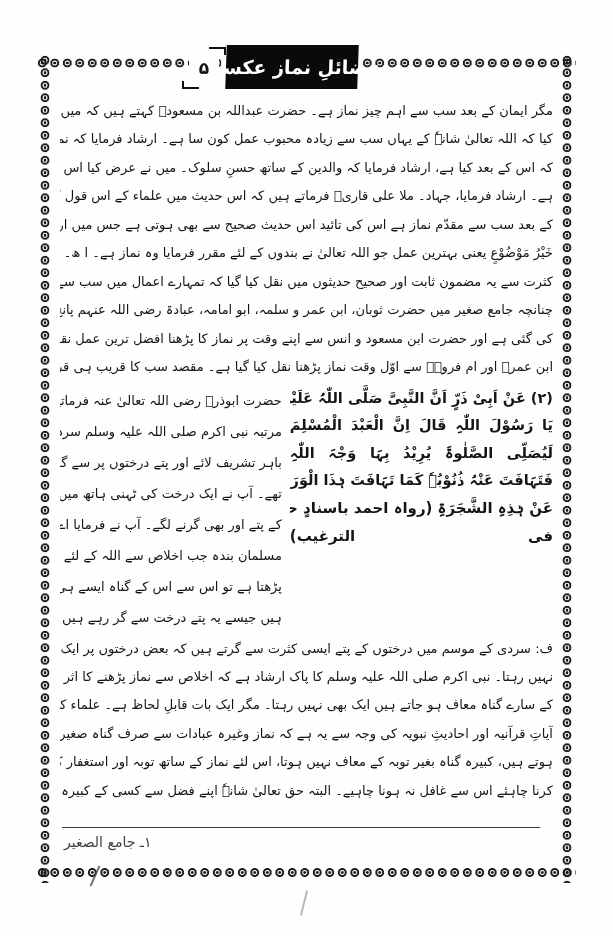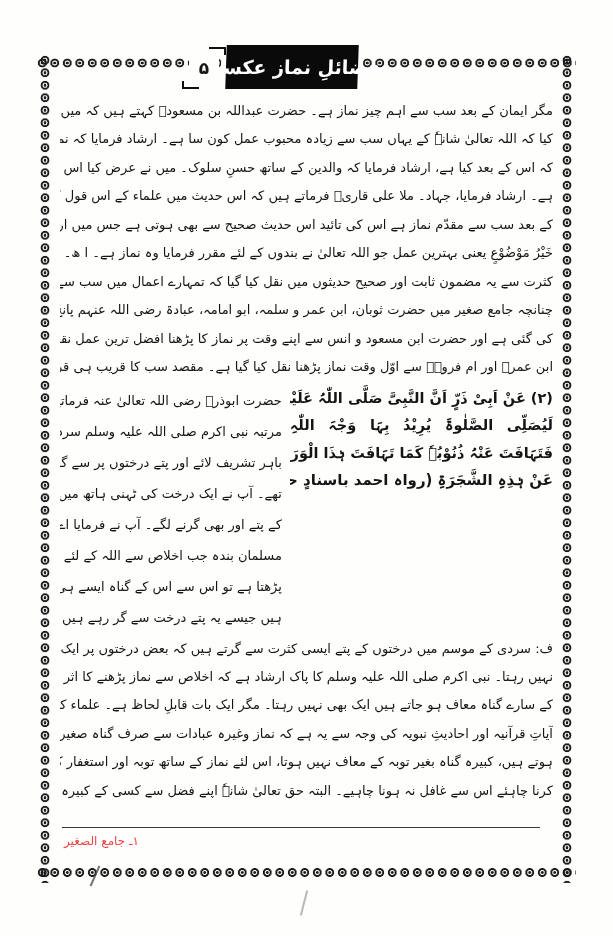--- a/index.html
+++ b/index.html
@@ -65,21 +65,21 @@
   .h-ur{width:45%;}
   .h-ur .jline{font-size:13px; line-height:31px;}
   .note{margin-top:2px;}
 
   .foot-rule{
     position:absolute; left:62px; top:827px; width:478px; height:0;
     border-top:1.6px solid #3a3a3a;
   }
   .footnote{
     position:absolute; left:64px; top:834px; z-index:2;
-    direction:rtl; font-size:12px; color:#ef4444; white-space:nowrap;
+    direction:rtl; font-size:14px; color:#404040; white-space:nowrap;
   }
   
   .pen-mark-1{
     position:absolute; left:94px; top:865px; width:2px; height:22px;
     background:#444; transform:rotate(24deg); opacity:.75; z-index:5;
   }
   .pen-mark-2{
     position:absolute; left:303px; top:890px; width:2px; height:26px;
     background:#8a8a8a; transform:rotate(14deg); opacity:.6;
   }
@@ -112,23 +112,25 @@
       <div class="jline">خَیْرُ مَوْضُوْعٍ یعنی بہترین عمل جو اللہ تعالیٰ نے بندوں کے لئے مقرر فرمایا وہ نماز ہے۔ ا ھ۔ اور احادیث میں</div>
       <div class="jline">کثرت سے یہ مضمون ثابت اور صحیح حدیثوں میں نقل کیا گیا کہ تمہارے اعمال میں سب سے بہتر عمل نماز ہے</div>
       <div class="jline">چنانچہ جامع صغیر میں حضرت ثوبان، ابن عمر و سلمہ، ابو امامہ، عبادۃ رضی اللہ عنہم پانچ صحابہ سے یہ حدیث نقل</div>
       <div class="jline">کی گئی ہے اور حضرت ابن مسعود و انس سے اپنے وقت پر نماز کا پڑھنا افضل ترین عمل نقل کیا گیا ہے۔ حضرت</div>
       <div class="jline">ابن عمرؓ اور ام فروہؓ سے اوّل وقت نماز پڑھنا نقل کیا گیا ہے۔ مقصد سب کا قریب ہی قریب ہے۔</div>
     </div>
 
     <div class="hadith">
       <div class="h-ar">
         <div class="jline">(۲) عَنْ اَبِیْ ذَرٍّ اَنَّ النَّبِیَّ صَلَّی اللّٰہُ عَلَیْہِ</div>
+        <div class="jline">یَا رَسُوْلَ اللّٰہِ قَالَ اِنَّ الْعَبْدَ الْمُسْلِمَ</div>
         <div class="jline">لَیُصَلِّی الصَّلٰوۃَ یُرِیْدُ بِہَا وَجْہَ اللّٰہِ</div>
         <div class="jline">فَتَہَافَتَ عَنْہُ ذُنُوْبُہٗ کَمَا تَہَافَتَ ہٰذَا الْوَرَقُ</div>
         <div class="jline small">عَنْ ہٰذِہِ الشَّجَرَۃِ (رواہ احمد باسنادٍ حسن کذا</div>
+        <div class="jline small">فی الترغیب)</div>
       </div>
       <div class="h-ur">
         <div class="jline">حضرت ابوذرؓ رضی اللہ تعالیٰ عنہ فرماتے ہیں کہ ایک</div>
         <div class="jline">مرتبہ نبی اکرم صلی اللہ علیہ وسلم سردی کے موسم میں</div>
         <div class="jline">باہر تشریف لائے اور پتے درختوں پر سے گر رہے</div>
         <div class="jline">تھے۔ آپ نے ایک درخت کی ٹہنی ہاتھ میں لی اس</div>
         <div class="jline">کے پتے اور بھی گرنے لگے۔ آپ نے فرمایا اے ابوذر</div>
         <div class="jline">مسلمان بندہ جب اخلاص سے اللہ کے لئے نماز</div>
         <div class="jline">پڑھتا ہے تو اس سے اس کے گناہ ایسے ہی گرتے</div>
         <div class="jline">ہیں جیسے یہ پتے درخت سے گر رہے ہیں۔</div>

